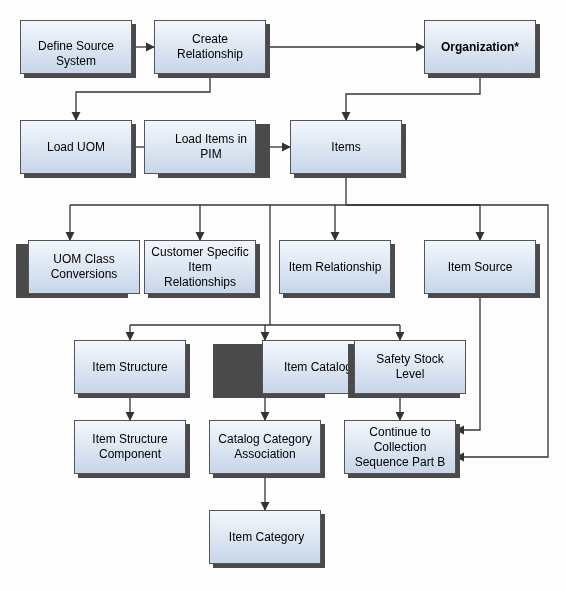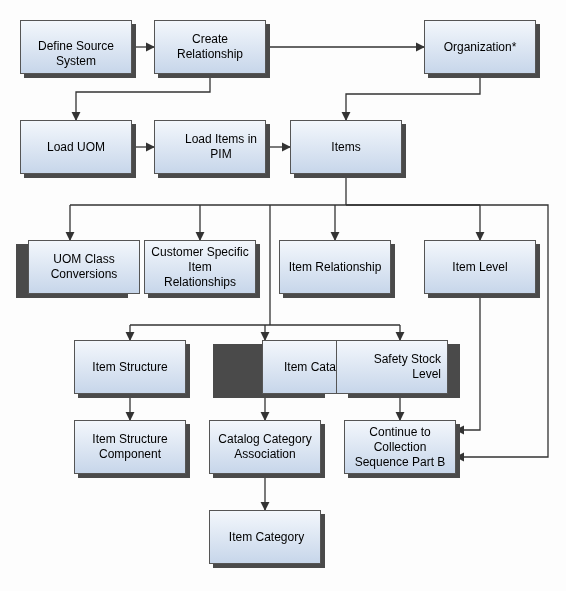--- a/index.html
+++ b/index.html
@@ -90,31 +90,31 @@
 <div class="node" style="left:20px; top:20px;align-items:flex-end;">
     <span>Define Source System</span>
   </div>
 
 <div class="shadow" style="left:158px; top:24px;"></div>
 <div class="node" style="left:154px; top:20px;">
     <span>Create Relationship</span>
   </div>
 
 <div class="shadow" style="left:428px; top:24px;"></div>
-<div class="node" style="left:424px; top:20px;">
+<div class="node" style="left:424px; top:20px;font-weight:bold;">
     <span>Organization*</span>
   </div>
 
 <div class="shadow" style="left:24px; top:124px;"></div>
 <div class="node" style="left:20px; top:120px;">
     <span>Load UOM</span>
   </div>
 
 <div class="shadow" style="left:158px; top:124px;"></div>
-<div class="node" style="left:154px; top:120px;padding-left:28px;">
+<div class="node" style="left:144px; top:120px;padding-left:28px;">
     <span>Load Items in PIM</span>
   </div>
 
 <div class="shadow" style="left:294px; top:124px;"></div>
 <div class="node" style="left:290px; top:120px;">
     <span>Items</span>
   </div>
 
 <div class="shadow" style="left:16px; top:244px;"></div>
 <div class="node" style="left:28px; top:240px;">
@@ -126,35 +126,35 @@
     <span>Customer Specific Item Relationships</span>
   </div>
 
 <div class="shadow" style="left:283px; top:244px;"></div>
 <div class="node" style="left:279px; top:240px;">
     <span>Item Relationship</span>
   </div>
 
 <div class="shadow" style="left:428px; top:244px;"></div>
 <div class="node" style="left:424px; top:240px;">
-    <span>Item Level</span>
+    <span>Item Source</span>
   </div>
 
 <div class="shadow" style="left:78px; top:344px;"></div>
 <div class="node" style="left:74px; top:340px;">
     <span>Item Structure</span>
   </div>
 
 <div class="shadow" style="left:213px; top:344px;"></div>
 <div class="node" style="left:226px; top:340px;margin-left:36px;">
     <span>Item Catalog</span>
   </div>
 
 <div class="shadow" style="left:348px; top:344px;"></div>
-<div class="node" style="left:336px; top:340px;text-align:right;">
+<div class="node" style="left:354px; top:340px;">
     <span>Safety Stock Level</span>
   </div>
 
 <div class="shadow" style="left:78px; top:424px;"></div>
 <div class="node" style="left:74px; top:420px;">
     <span>Item Structure Component</span>
   </div>
 
 <div class="shadow" style="left:213px; top:424px;"></div>
 <div class="node" style="left:209px; top:420px;justify-content:flex-end;">

